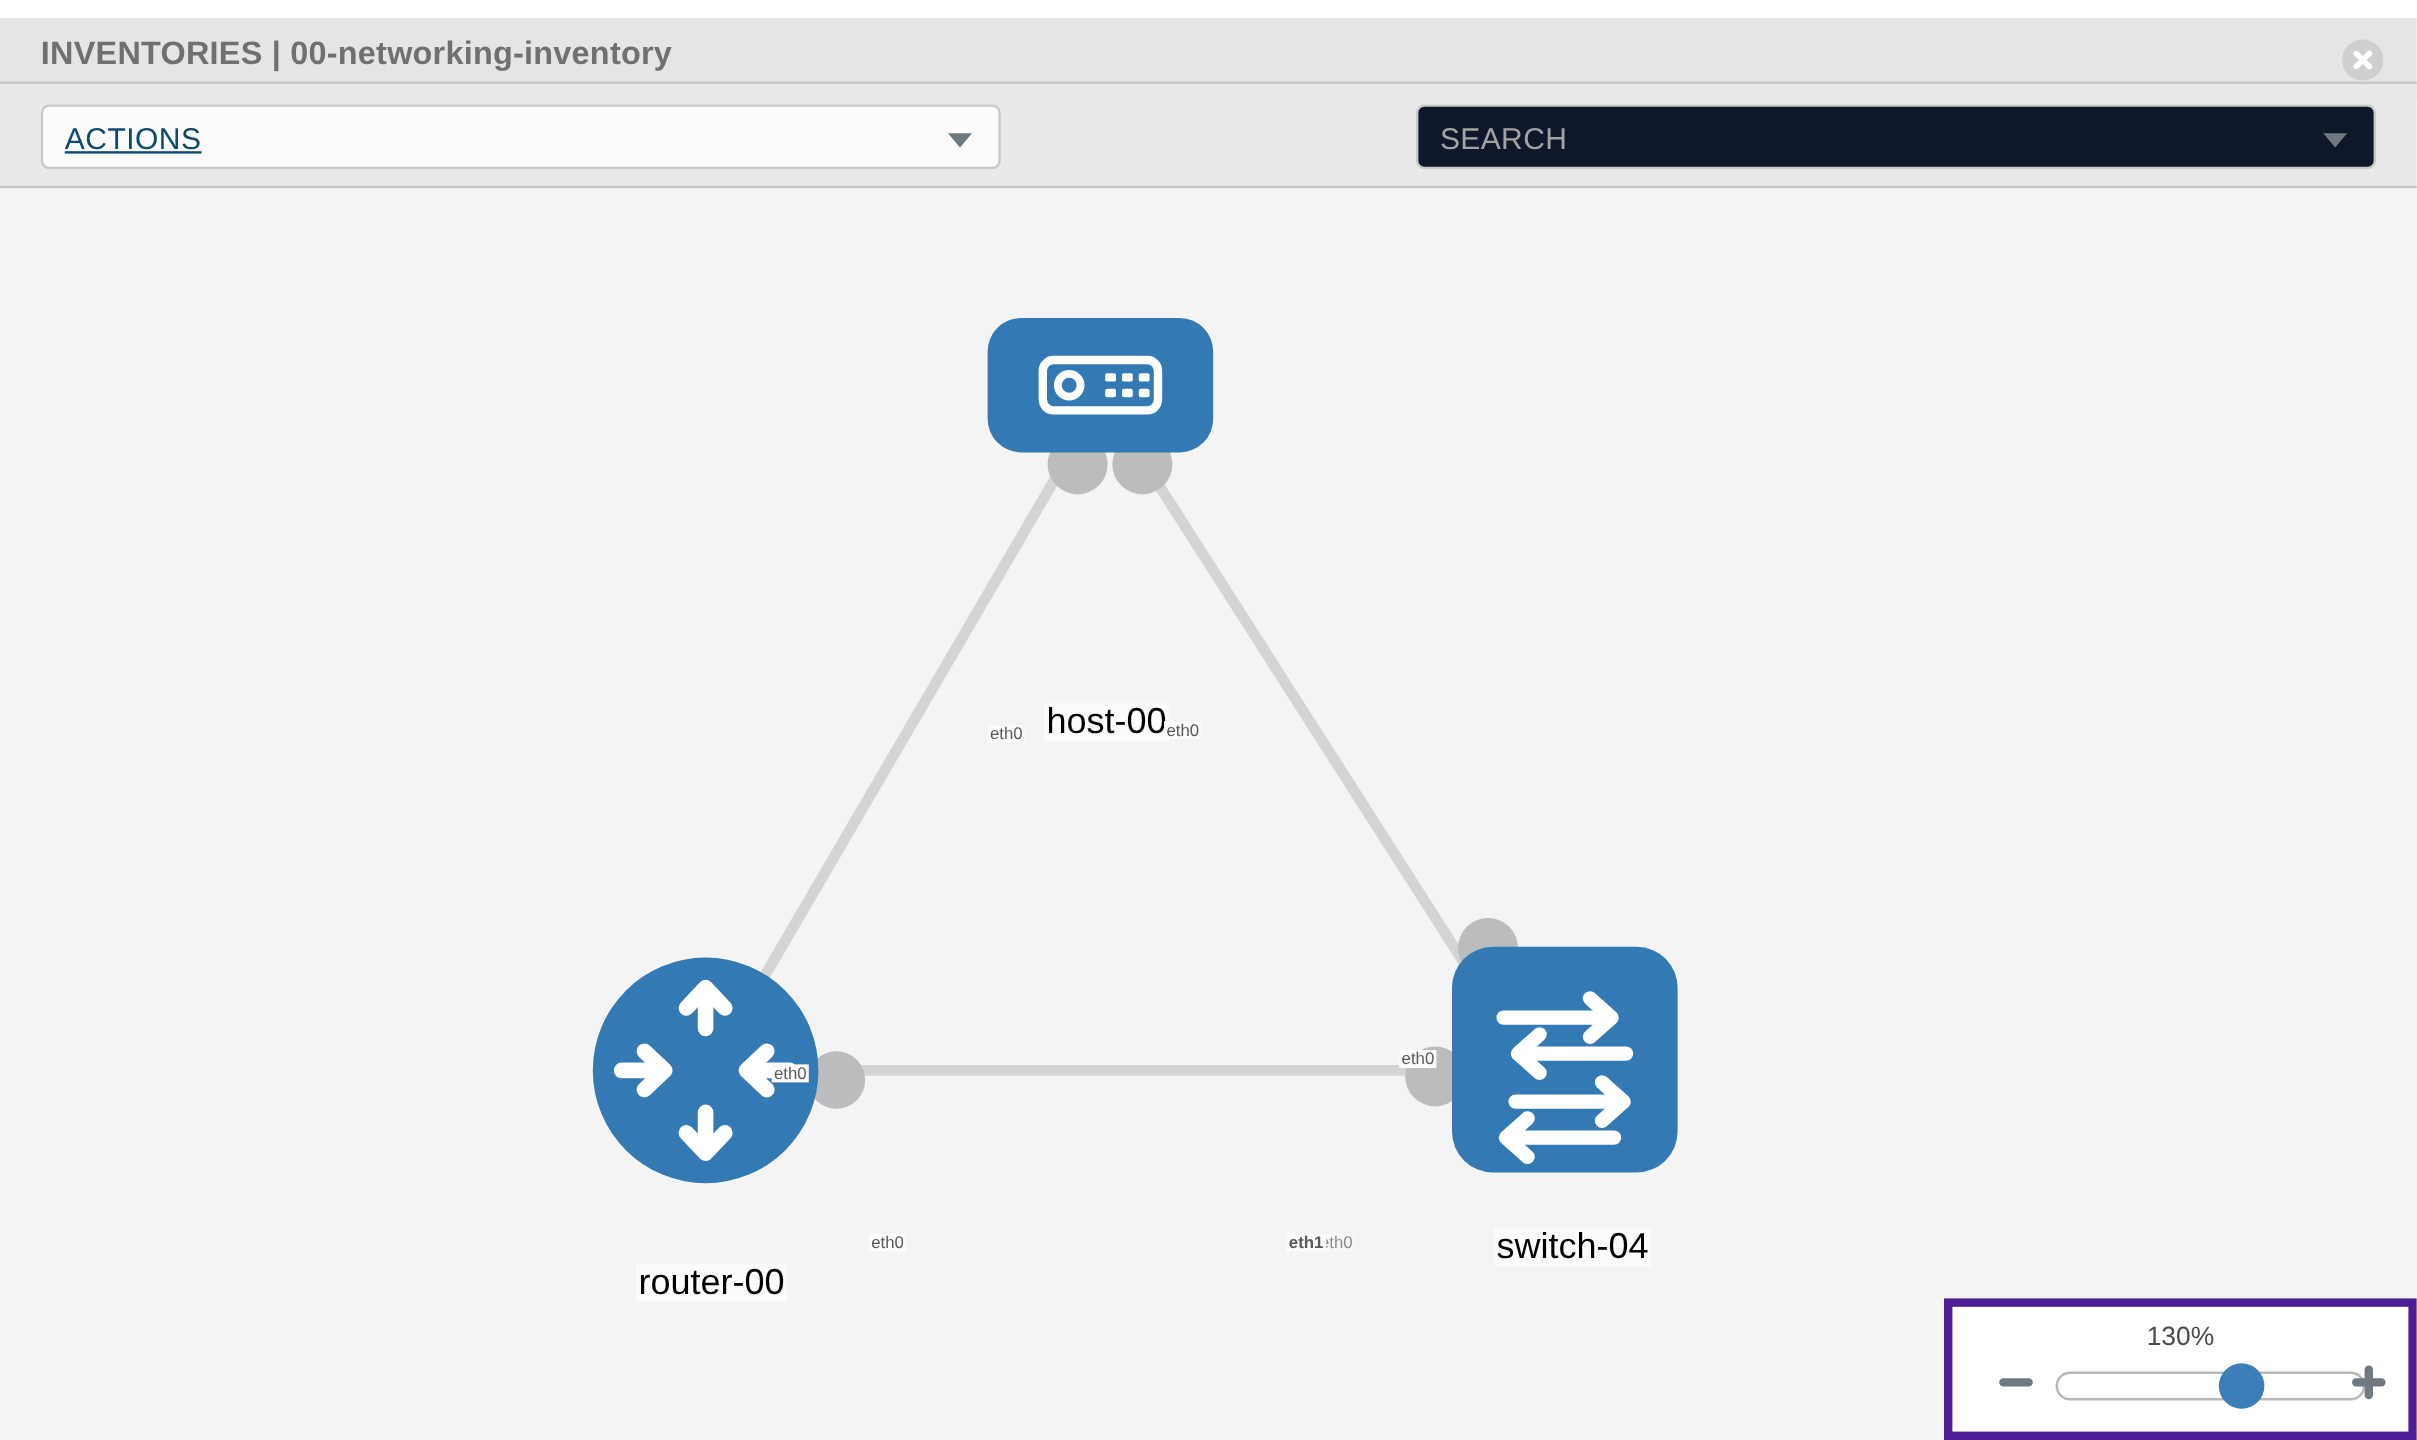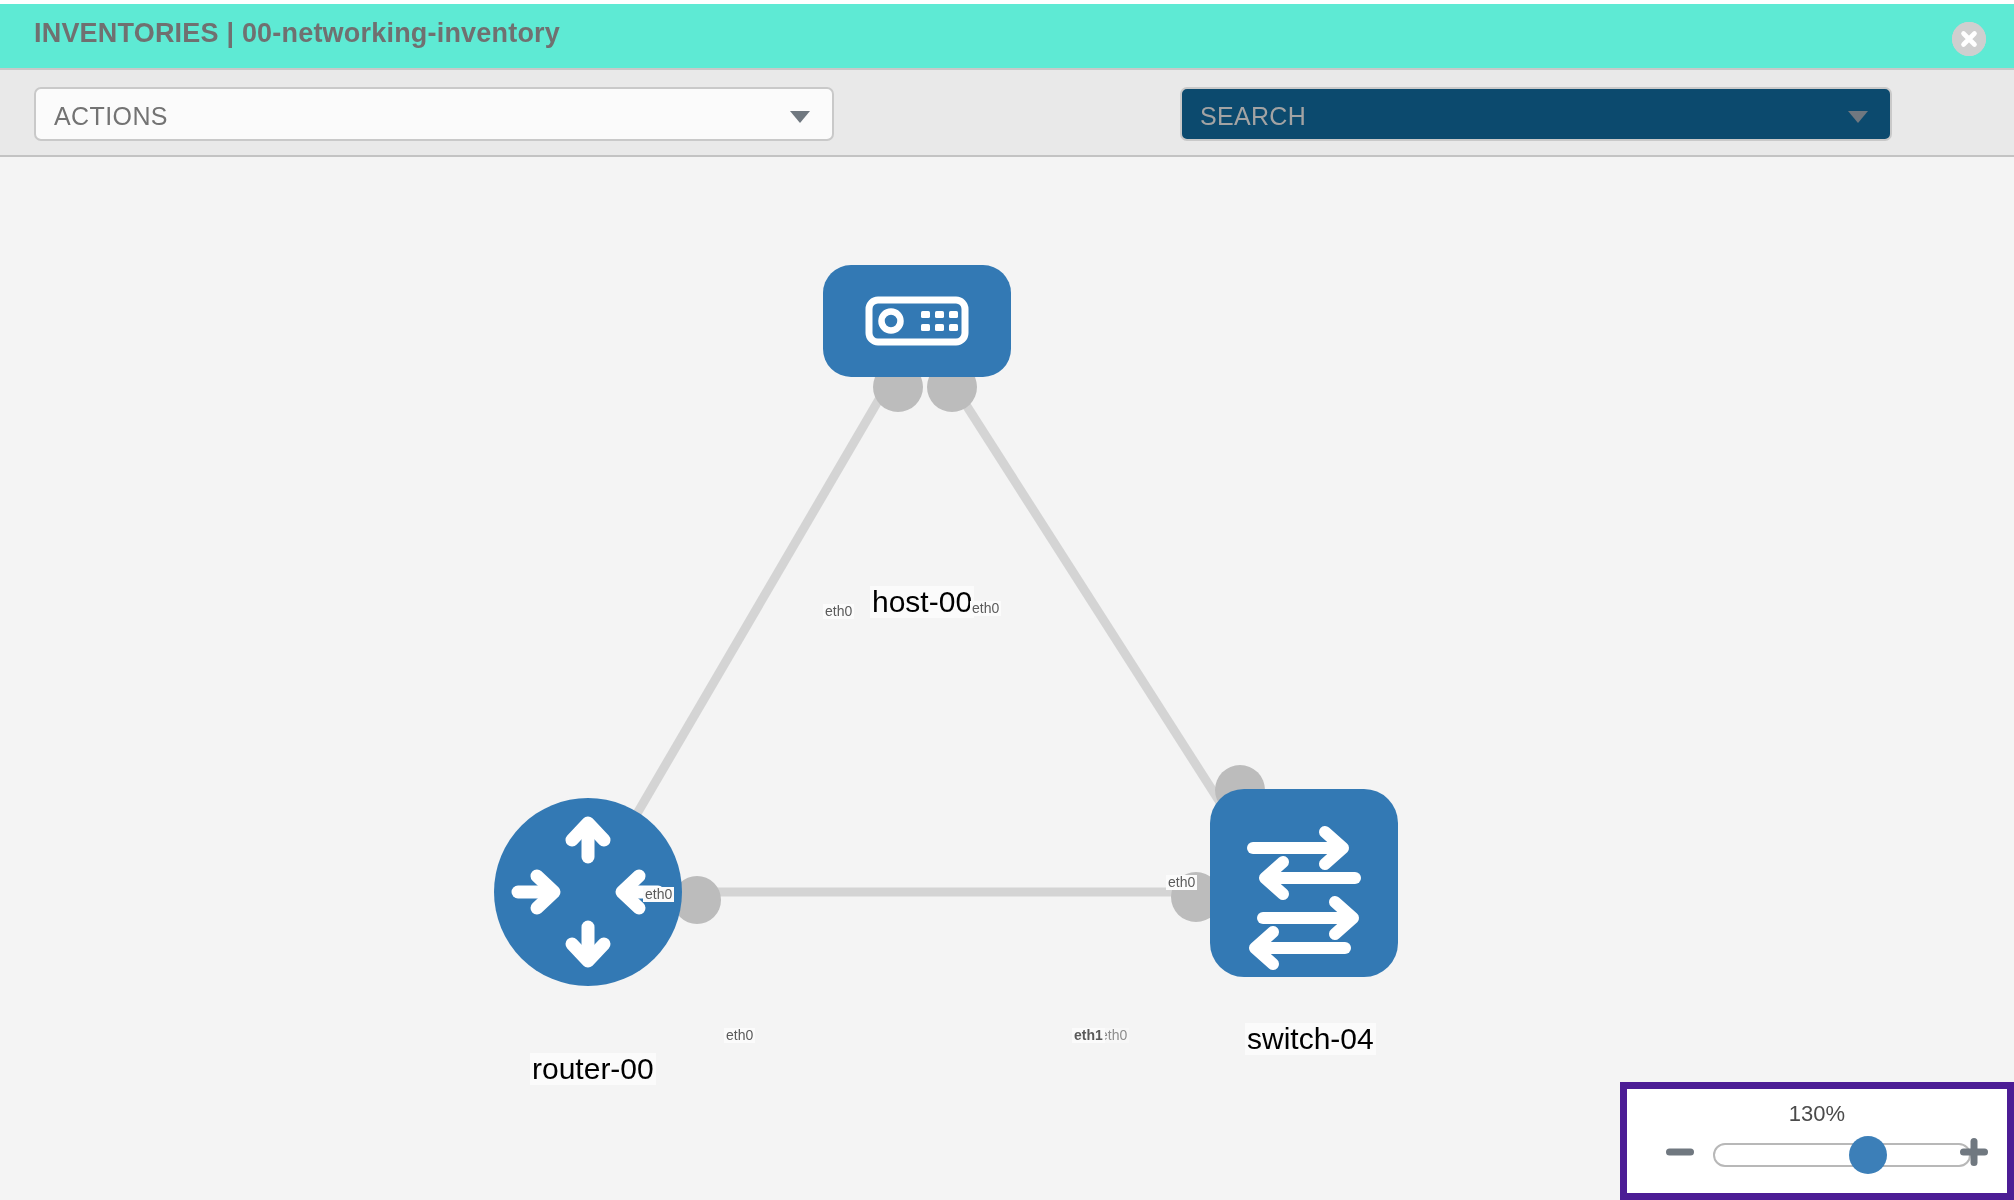--- a/index.html
+++ b/index.html
@@ -15,23 +15,23 @@
   #app {
     position: relative;
     width: 2014px;
     height: 1200px;
     background: #ffffff;
   }
 
   
   .header {
     position: absolute;
-    left: 0; top: 4px;
+    left: 0; top: 15px;
     width: 2014px; height: 68px;
-    background: #5eead4;
+    background: #e5e5e5;
   }
   .header-title {
     position: absolute;
     left: 34px; top: 14px;
     font-size: 27px;
     font-weight: bold;
     color: #707070;
     letter-spacing: 0.2px;
     white-space: nowrap;
   }
@@ -60,22 +60,23 @@
     width: 800px; height: 54px;
     background: #fbfbfb;
     border: 2px solid #c9c9c9;
     border-radius: 7px;
     cursor: pointer;
   }
   .actions-label {
     position: absolute;
     left: 18px; top: 13px;
     font-size: 25px;
-    color: #737373;
+    color: #0c4a6e;
     letter-spacing: 0.4px;
+    text-decoration: underline;
   }
   .caret {
     position: absolute;
     right: 22px; top: 22px;
     width: 0; height: 0;
     border-left: 10px solid transparent;
     border-right: 10px solid transparent;
     border-top: 12px solid #707880;
   }
 
@@ -85,22 +86,22 @@
     width: 46px; height: 46px;
     cursor: pointer;
   }
   .tool-icon svg { display: block; }
   .icon-wrench { left: 1040px; top: 88px; }
   .icon-key    { left: 1105px; top: 88px; }
 
   .search-box {
     position: absolute;
     left: 1180px; top: 17px;
-    width: 712px; height: 54px;
-    background: #0c4a6e;
+    width: 800px; height: 54px;
+    background: #0f172a;
     border: 2px solid #c9c9c9;
     border-radius: 7px;
     cursor: text;
   }
   .search-placeholder {
     position: absolute;
     left: 18px; top: 13px;
     font-size: 25px;
     color: #a3a3a3;
     letter-spacing: 0.3px;

